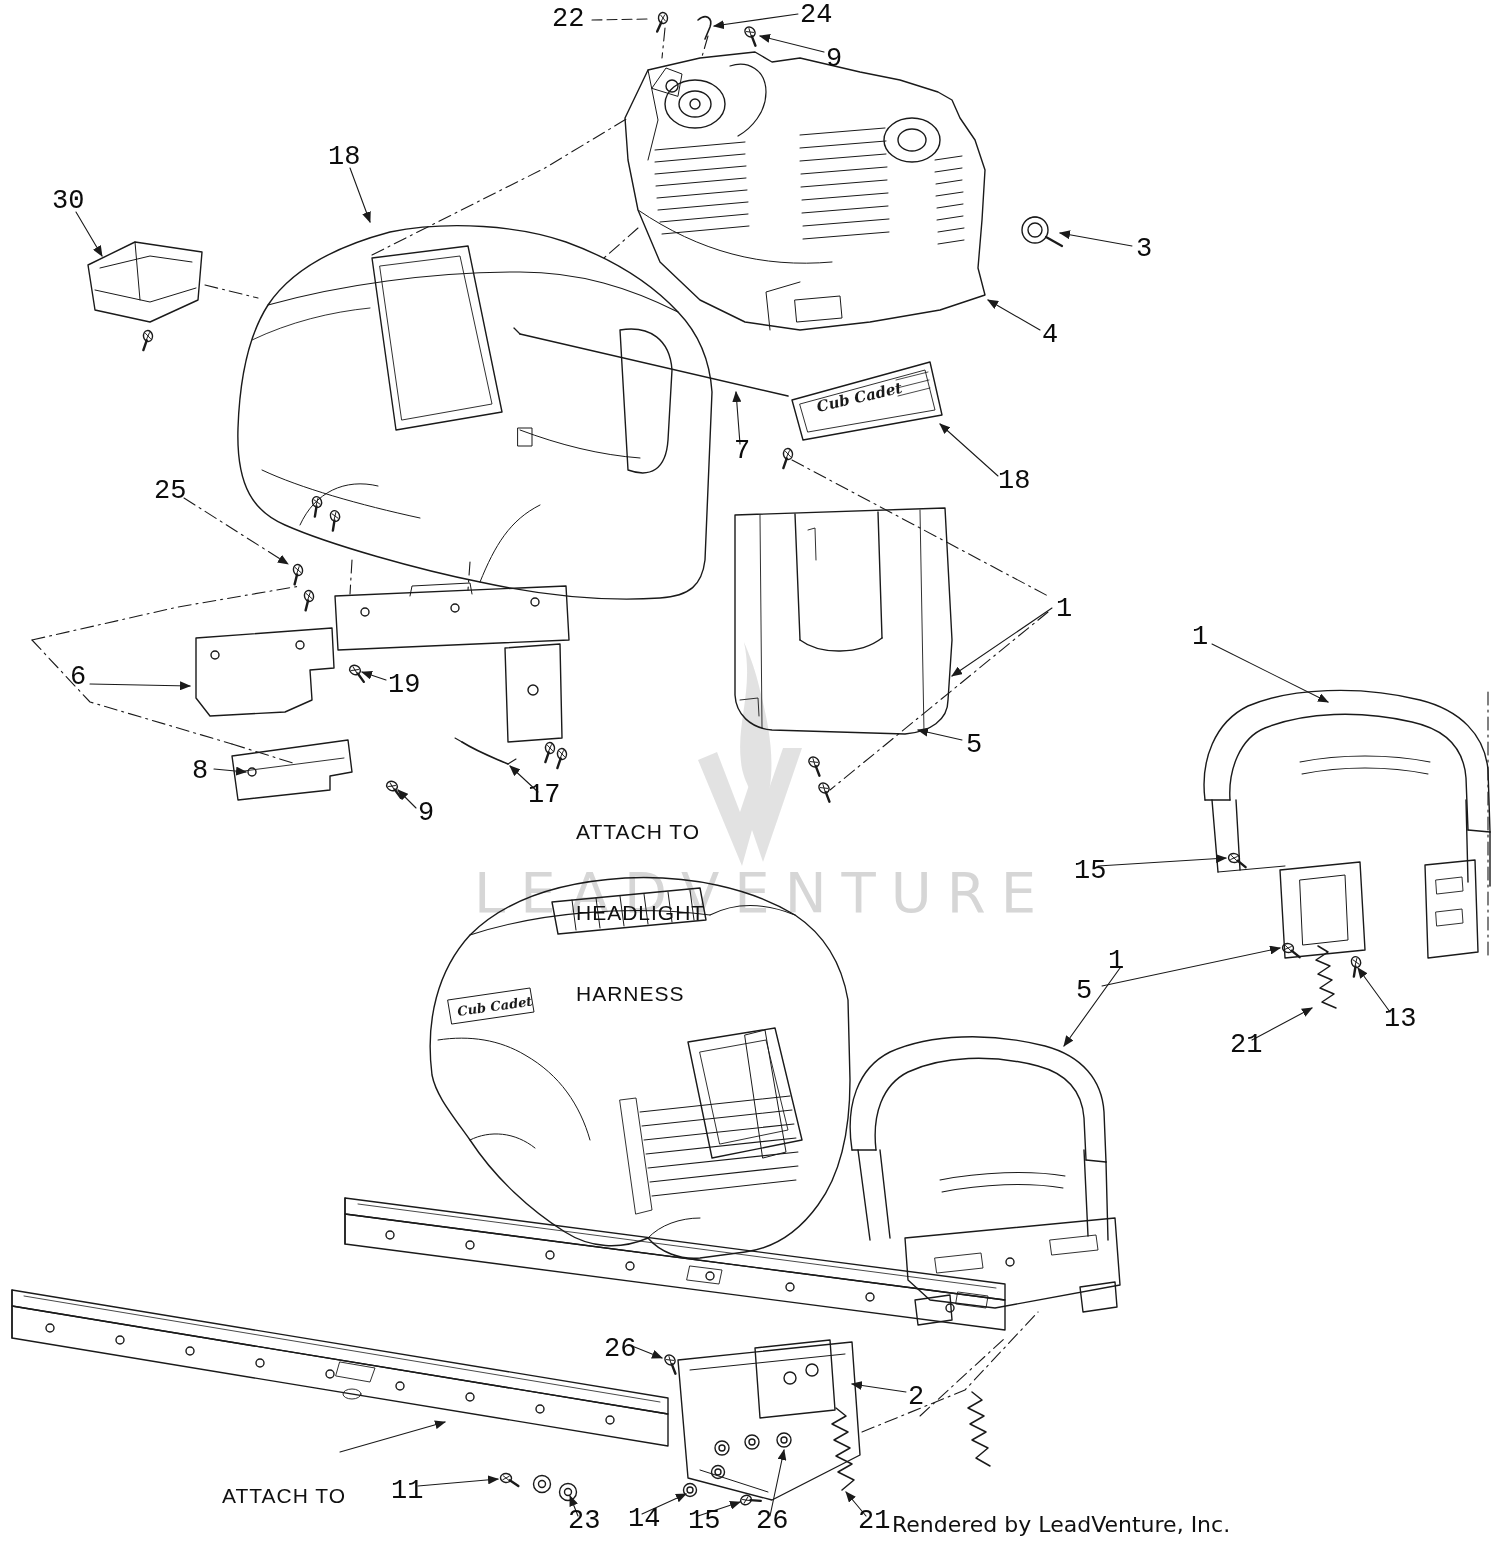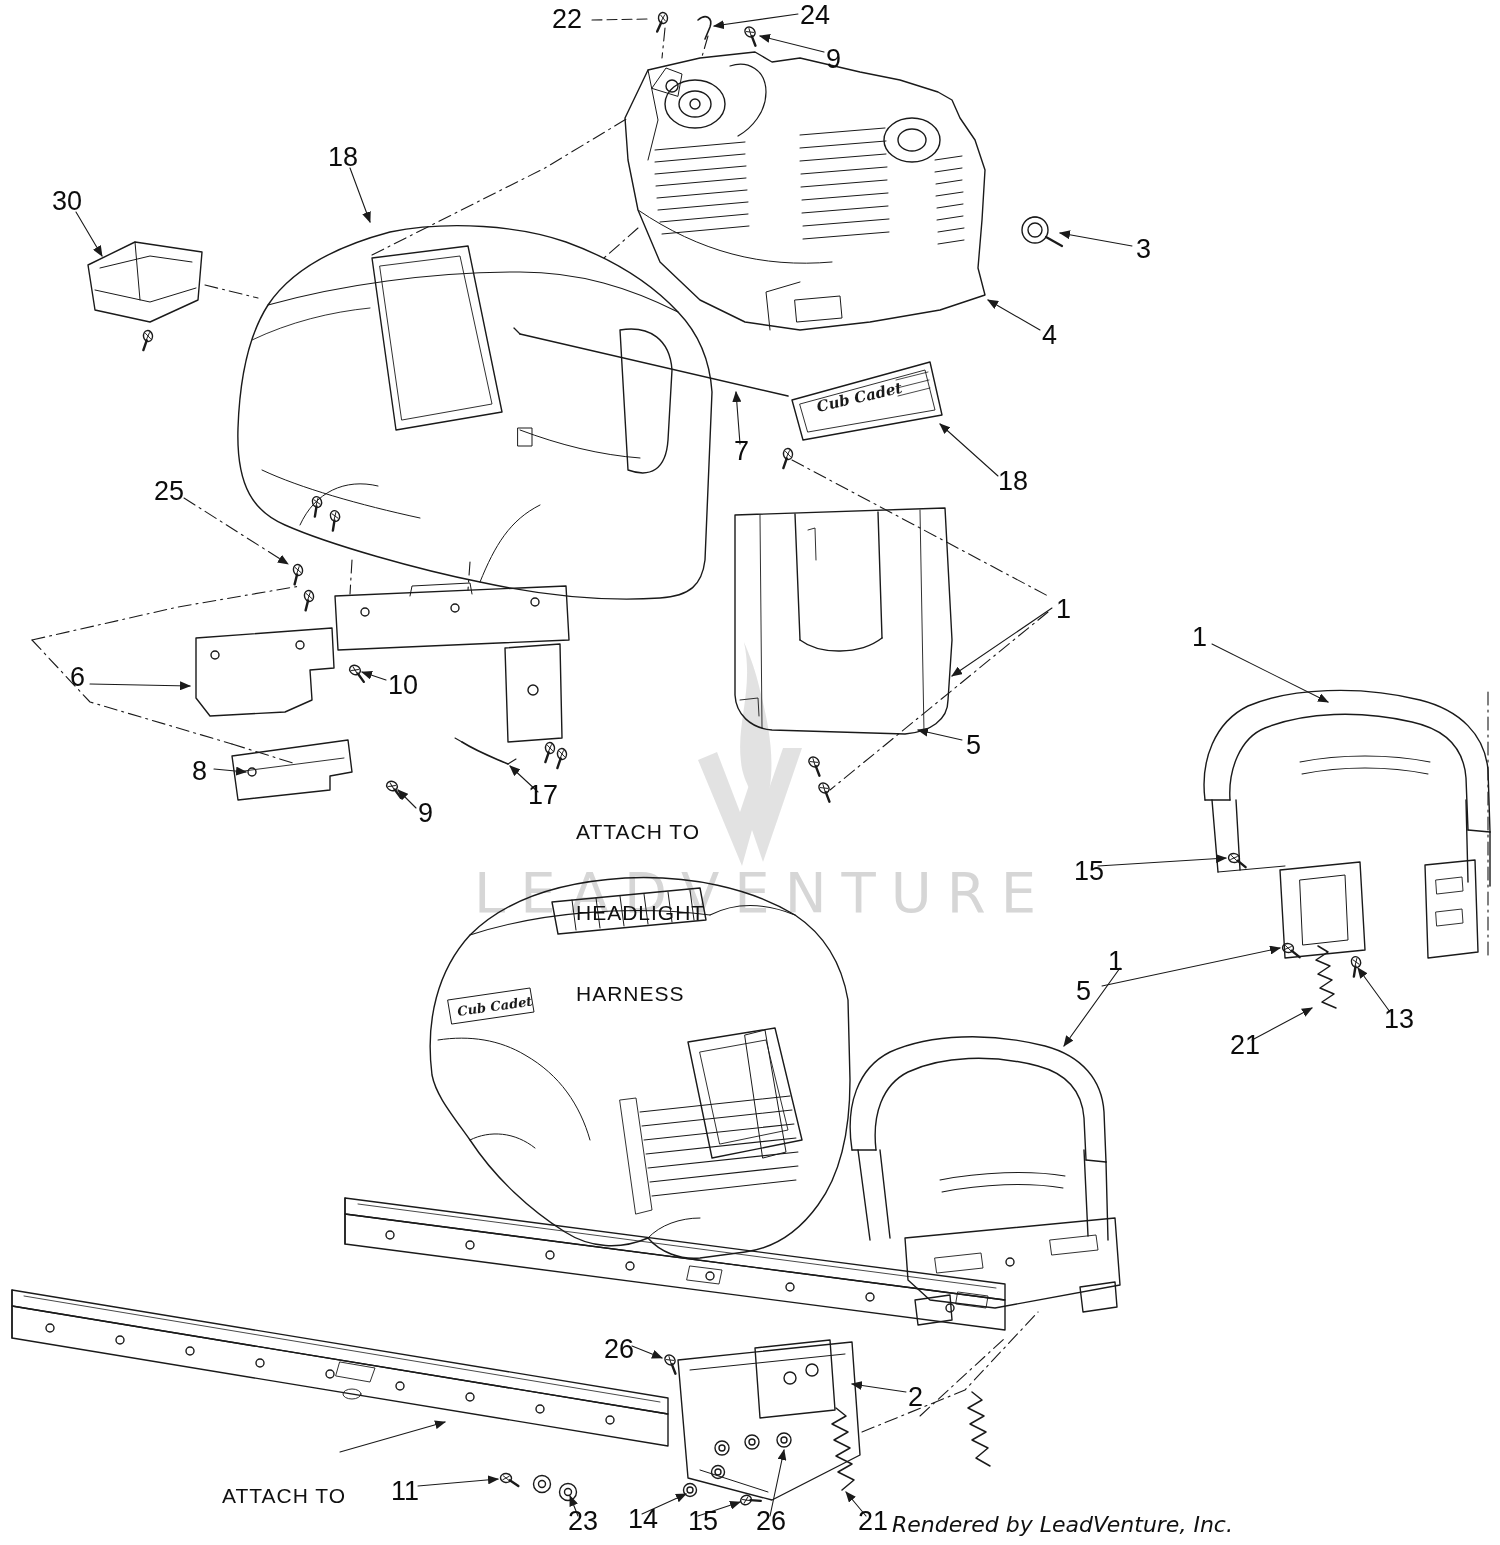--- a/index.html
+++ b/index.html
@@ -8,29 +8,29 @@
     font-family:"DejaVu Sans",sans-serif;overflow:hidden;
   }
   .watermark-text{
     position:absolute;left:474px;top:860px;z-index:0;
     font-size:56px;letter-spacing:15px;font-weight:500;
     color:#d2d2d2;opacity:.9;user-select:none;white-space:nowrap;
   }
   .linework{position:absolute;left:0;top:0;z-index:1;}
   .callout{
     position:absolute;z-index:2;font-size:27px;color:#0c0c0c;
-    font-family:Liberation Sans, sans-serif;line-height:1;
+    font-family:Liberation Mono, monospace;line-height:1;
   }
   .annotation{
     position:absolute;z-index:2;font-family:Liberation Sans, sans-serif;
     font-size:21px;line-height:27px;color:#101010;letter-spacing:1px;white-space:pre;
   }
   .footer{
     position:absolute;left:892px;top:1512px;z-index:2;
-    font-size:22px;color:#101010;font-family:"DejaVu Sans",sans-serif;font-style:italic;
+    font-size:22px;color:#101010;font-family:"DejaVu Sans",sans-serif;
   }
 </style>
 </head>
 <body>
 
 <div class="stage">
 
   <div class="watermark-text">LEADVENTURE</div>
 
   <svg class="linework" width="1500" height="1545" viewBox="0 0 1500 1545" fill="none" stroke="#1a1a1a" stroke-width="1.4" stroke-linecap="round" stroke-linejoin="round">
@@ -385,21 +385,21 @@
   <span class="callout" style="left:328px;top:144px">18</span>
   <span class="callout" style="left:52px;top:188px">30</span>
   <span class="callout" style="left:1136px;top:236px">3</span>
   <span class="callout" style="left:1042px;top:322px">4</span>
   <span class="callout" style="left:734px;top:438px">7</span>
   <span class="callout" style="left:998px;top:468px">18</span>
   <span class="callout" style="left:154px;top:478px">25</span>
   <span class="callout" style="left:1056px;top:596px">1</span>
   <span class="callout" style="left:1192px;top:624px">1</span>
   <span class="callout" style="left:70px;top:664px">6</span>
-  <span class="callout" style="left:388px;top:672px">10</span>
+  <span class="callout" style="left:388px;top:672px">19</span>
   <span class="callout" style="left:966px;top:732px">5</span>
   <span class="callout" style="left:192px;top:758px">8</span>
   <span class="callout" style="left:528px;top:782px">17</span>
   <span class="callout" style="left:418px;top:800px">9</span>
   <span class="callout" style="left:1074px;top:858px">15</span>
   <span class="callout" style="left:1108px;top:948px">1</span>
   <span class="callout" style="left:1076px;top:978px">5</span>
   <span class="callout" style="left:1384px;top:1006px">13</span>
   <span class="callout" style="left:1230px;top:1032px">21</span>
   <span class="callout" style="left:604px;top:1336px">26</span>

